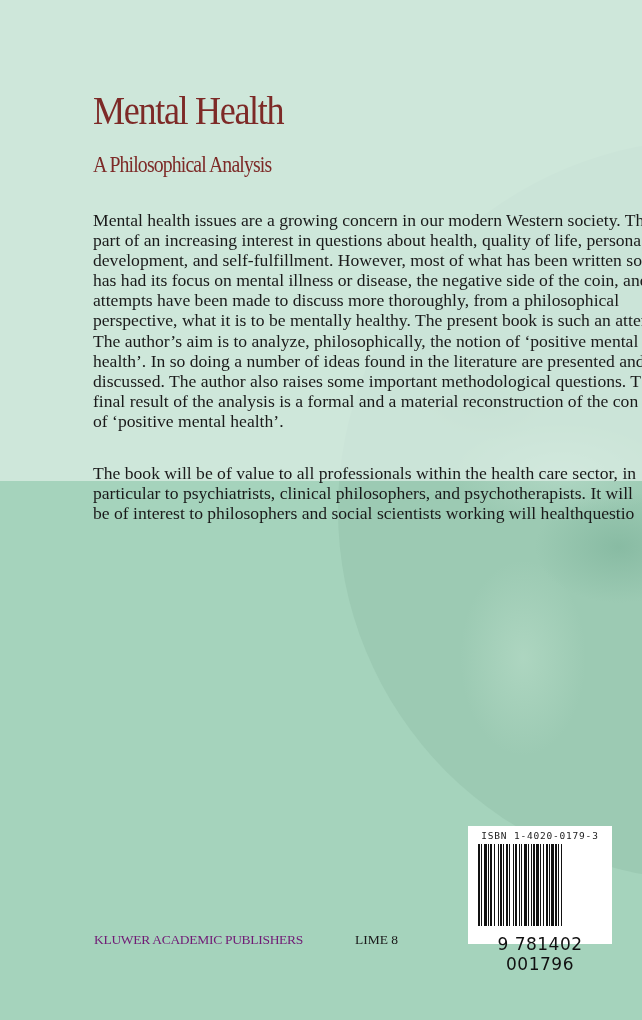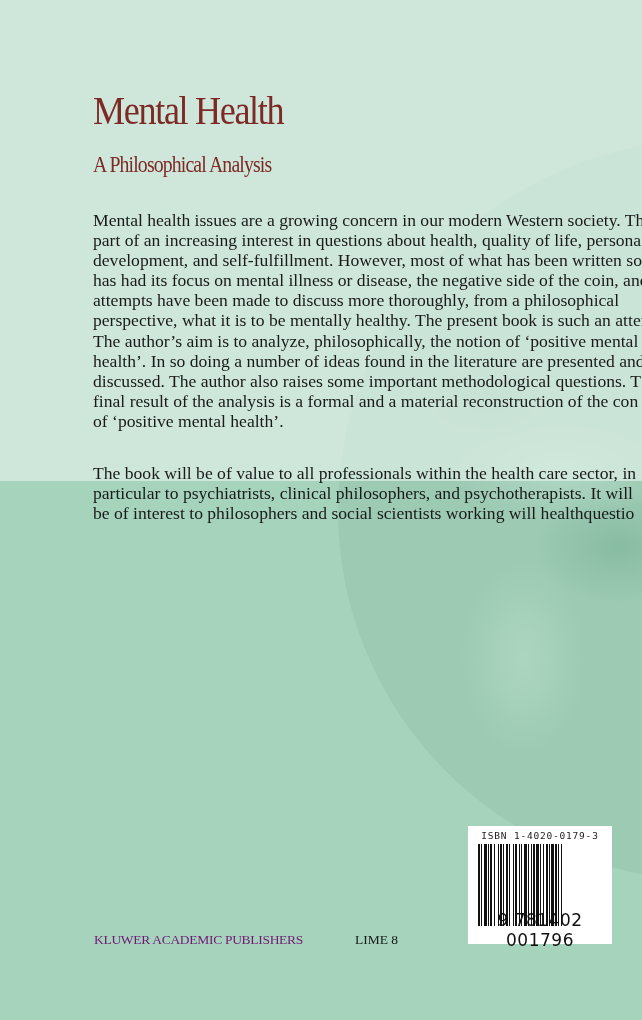--- a/index.html
+++ b/index.html
@@ -17,21 +17,21 @@
   .subtitle { position:absolute; left:93px; top:152px; color:#7d2a27; font-family:"Liberation Serif", serif; font-size:23px; letter-spacing:-1px; transform:scaleX(0.86); transform-origin:left; white-space:nowrap; }
   .para { position:absolute; left:93px; color:#1a1a1a; font-family:"Liberation Serif", serif; font-size:17.6px; line-height:20.1px; white-space:nowrap; }
   .p1 { top:210px; }
   .p2 { top:463px; }
   .publisher { position:absolute; left:94px; top:932px; font-family:"Liberation Serif", serif; font-size:13.5px; color:#701a75; letter-spacing:-0.3px; }
   .series { position:absolute; left:355px; top:932px; font-family:"Liberation Serif", serif; font-size:13.5px; color:#1a1a1a; }
   .barcode { position:absolute; left:468px; top:826px; width:144px; height:118px; background:#fff; }
   .isbn { position:absolute; left:0; top:4px; width:144px; text-align:center; font-family:"DejaVu Sans Mono", monospace; font-size:9.5px; letter-spacing:0.8px; color:#222; }
   .bars { position:absolute; left:10px; top:18px; width:124px; height:82px; display:flex; }
   .bars span { display:block; height:100%; background:#111; }
-  .ean { position:absolute; left:0; top:84px; width:144px; text-align:center; font-family:"DejaVu Sans", sans-serif; font-size:17px; letter-spacing:0.5px; color:#111; }
+  .ean { position:absolute; left:0; top:108px; width:144px; text-align:center; font-family:"DejaVu Sans", sans-serif; font-size:17px; letter-spacing:0.5px; color:#111; }
 </style>
 </head>
 <body>
 
 <div class="bg-bottom"></div>
 <div class="globe"></div>
 <div class="top-wash"></div>
 
 <div class="title">Mental Health</div>
 <div class="subtitle">A Philosophical Analysis</div>

